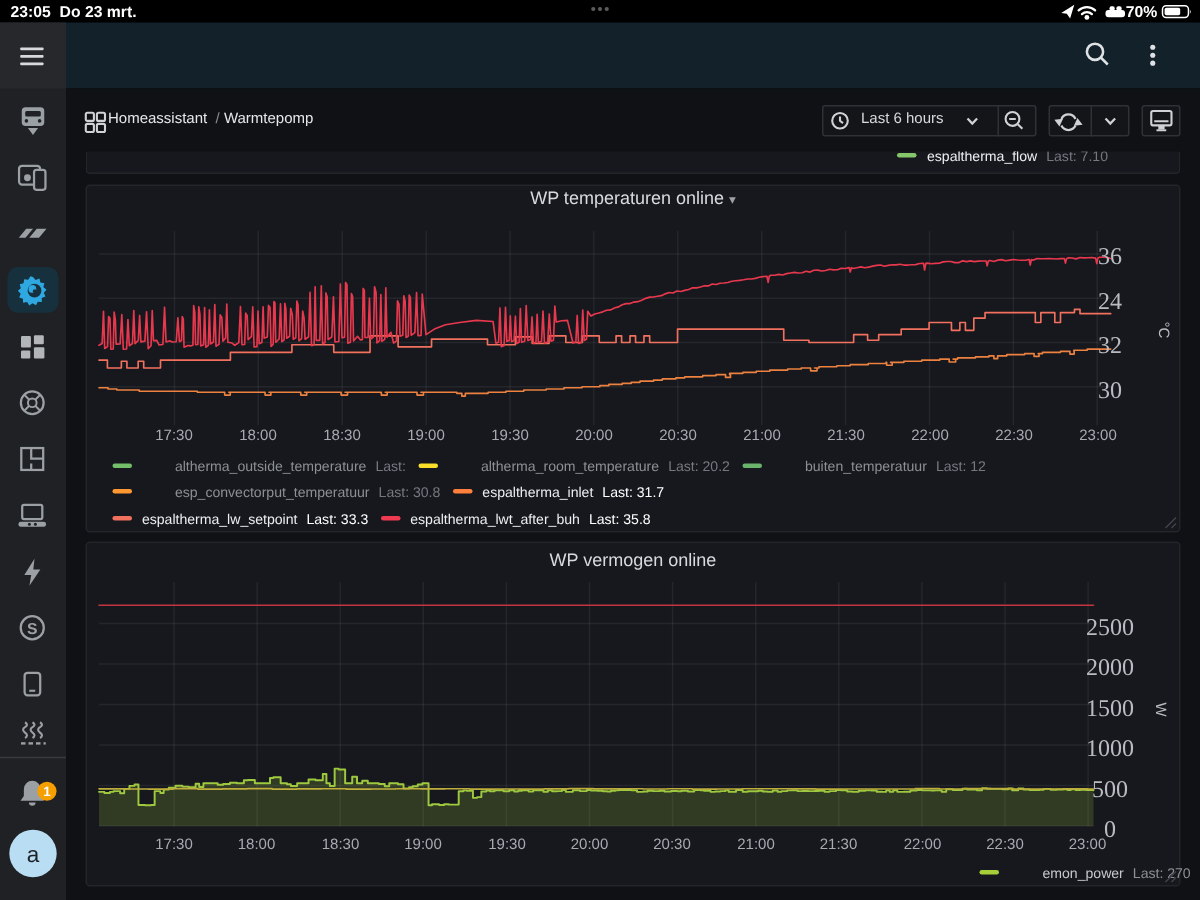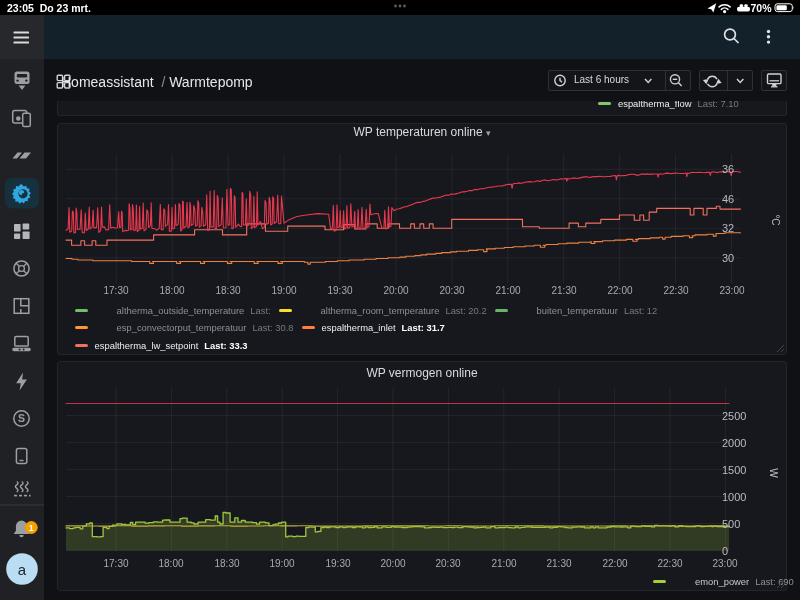--- a/index.html
+++ b/index.html
@@ -1,22 +1,22 @@
 <!DOCTYPE html>
 <html><head><meta charset="utf-8"><style>
 * { margin:0; padding:0; box-sizing:border-box; }
 html,body { width:800px; height:600px; background:#000; overflow:hidden;
   font-family:"Liberation Sans", sans-serif; -webkit-font-smoothing:antialiased; }
 .xl { position:absolute; font-size:10px; color:#a8abb2; text-align:center; }
-.yl { position:absolute; font-size:11px; color:#b8bbc1; text-align:left; }
+.yl { position:absolute; font-size:16px; color:#b8bbc1; text-align:center;font-family:Liberation Serif, serif; }
 .lrow { position:absolute; white-space:nowrap; font-size:9.4px; }
 .li { display:inline-flex; align-items:center; margin-right:8px; }
 .lm { display:inline-block; width:13px; height:3px; border-radius:2px; margin-right:7px; }
 .ln { color:#8c9095;margin-left:22px; } .lv { color:#75797f; margin-left:6px; }
-.lnw { color:#edeef0; } .lvw { color:#ffffff; font-weight:700; margin-left:6px; }
+.lnw { color:#edeef0; } .lvw { color:#ffffff; font-weight:400; margin-left:6px; }
 </style></head>
 <body>
 
 <div style="position:absolute;left:0;top:0;width:800px;height:15px;background:#000">
   <div style="position:absolute;left:7px;top:1.5px;font-size:10.5px;font-weight:bold;color:#fff">23:05&nbsp;&nbsp;Do 23 mrt.</div>
   <svg width="800" height="15" style="position:absolute;left:0;top:0">
     <g fill="#5c5c5c">
       <circle cx="395.5" cy="6" r="1.4"></circle>
         <circle cx="400" cy="6" r="1.4"></circle>
         <circle cx="404.5" cy="6" r="1.4"></circle>
@@ -121,21 +121,21 @@
 </svg>
 <div style="position:absolute;left:44px;top:59px;width:756px;height:541px;background:#0f1115"></div>
 <svg width="18" height="18" style="position:absolute;left:56px;top:74px">
   <g fill="none" stroke="#d0d2d5" stroke-width="1.4">
     <rect x="1.2" y="1.2" width="5.4" height="5.4" rx="1"></rect>
     <rect x="8.6" y="1.2" width="5.4" height="5.4" rx="1"></rect>
     <rect x="1.2" y="8.6" width="5.4" height="5.4" rx="1"></rect>
     <rect x="8.6" y="8.6" width="5.4" height="5.4" rx="1"></rect>
   </g>
 </svg>
-<div style="position:absolute;left:61px;top:73.5px;font-size:14px;color:#e6e7e9">Homeassistant&nbsp; <span style="color:#8a8e94">/</span> <span>Warmtepomp</span></div>
+<div style="position:absolute;left:72px;top:73.5px;font-size:10px;color:#e6e7e9">Homeassistant&nbsp; <span style="color:#8a8e94">/</span> <span>Warmtepomp</span></div>
 <div style="position:absolute;left:548px;top:70px;width:143px;height:21px;border:1px solid #2e3136;border-radius:2px;background:rgba(255,255,255,0.02)"></div>
 <div style="position:absolute;left:665px;top:70px;width:26px;height:21px;border-left:1px solid #2e3136"></div>
 <div style="position:absolute;left:699px;top:70px;width:54px;height:21px;border:1px solid #2e3136;border-radius:2px;background:rgba(255,255,255,0.02)"></div>
 <div style="position:absolute;left:727px;top:70px;width:26px;height:21px;border-left:1px solid #2e3136"></div>
 <div style="position:absolute;left:761px;top:70px;width:26px;height:21px;border:1px solid #2e3136;border-radius:2px;background:rgba(255,255,255,0.02)"></div>
 <div style="position:absolute;left:574px;top:74px;font-size:10px;color:#d8d9dc">Last 6 hours</div>
 
 <svg width="260" height="24" viewBox="0 0 260 24" style="position:absolute;left:540px;top:69px">
   <circle cx="20" cy="11.5" r="5.2" fill="none" stroke="#cfd2d5" stroke-width="1.4"></circle>
   <path d="M20 8.7 v2.8 l2 1.6" fill="none" stroke="#cfd2d5" stroke-width="1.4"></path>
@@ -191,21 +191,21 @@
 <div class="xl" style="left:256px;top:285px;width:56px">19:00</div>
 <div class="xl" style="left:312px;top:285px;width:56px">19:30</div>
 <div class="xl" style="left:368px;top:285px;width:56px">20:00</div>
 <div class="xl" style="left:424px;top:285px;width:56px">20:30</div>
 <div class="xl" style="left:480px;top:285px;width:56px">21:00</div>
 <div class="xl" style="left:536px;top:285px;width:56px">21:30</div>
 <div class="xl" style="left:592px;top:285px;width:56px">22:00</div>
 <div class="xl" style="left:648px;top:285px;width:56px">22:30</div>
 <div class="xl" style="left:704px;top:285px;width:56px">23:00</div>
 <div class="yl" style="left:722px;top:163px;width:36px">36</div>
-<div class="yl" style="left:722px;top:193px;width:36px">46</div>
+<div class="yl" style="left:722px;top:193px;width:36px">24</div>
 <div class="yl" style="left:722px;top:222px;width:36px">32</div>
 <div class="yl" style="left:722px;top:252px;width:36px">30</div>
 <svg width="30" height="30" style="position:absolute;left:760px;top:205px">
     <text x="15" y="15" transform="rotate(90 15 15)" font-family="Liberation Sans, sans-serif" font-size="10" fill="#b8bbc1" text-anchor="middle" dominant-baseline="central">°C</text>
   </svg>
 <div class="lrow" style="left:74.6px;top:302.5px"><span class="li">
       <span class="lm" style="background:#73bf69"></span>
       <span class="ln">altherma_outside_temperature</span>
       <span class="lv">Last:</span>
     </span><span class="li">
@@ -223,20 +223,24 @@
       <span class="lv">Last: 30.8</span>
     </span><span class="li">
       <span class="lm" style="background:#ff7f3c"></span>
       <span class="lnw">espaltherma_inlet</span>
       <span class="lvw">Last: 31.7</span>
     </span></div>
 <div class="lrow" style="left:74.6px;top:337.5px"><span class="li">
       <span class="lm" style="background:#f2705e"></span>
       <span class="lnw">espaltherma_lw_setpoint</span>
       <span class="lvw">Last: 33.3</span>
+    </span><span class="li">
+      <span class="lm" style="background:#ef3a52"></span>
+      <span class="lnw">espaltherma_lwt_after_buh</span>
+      <span class="lvw">Last: 35.8</span>
     </span></div>
 <div style="position:absolute;left:57px;top:361px;width:730px;height:230px;background:#16181d;border:1px solid #22252a;border-radius:3px"></div>
 <div style="position:absolute;left:57px;top:366px;width:730px;text-align:center;font-size:12px;font-weight:500;color:#d8dade">WP vermogen online</div>
 <svg width="800" height="600" style="position:absolute;left:0;top:0">
   <line x1="116.0" y1="388" x2="116.0" y2="551" stroke="rgba(204,204,220,0.08)" stroke-width="1"></line>
     <line x1="171.4" y1="388" x2="171.4" y2="551" stroke="rgba(204,204,220,0.08)" stroke-width="1"></line>
     <line x1="226.8" y1="388" x2="226.8" y2="551" stroke="rgba(204,204,220,0.08)" stroke-width="1"></line>
     <line x1="282.2" y1="388" x2="282.2" y2="551" stroke="rgba(204,204,220,0.08)" stroke-width="1"></line>
     <line x1="337.6" y1="388" x2="337.6" y2="551" stroke="rgba(204,204,220,0.08)" stroke-width="1"></line>
     <line x1="393.0" y1="388" x2="393.0" y2="551" stroke="rgba(204,204,220,0.08)" stroke-width="1"></line>
@@ -276,21 +280,21 @@
 <div class="yl" style="left:722px;top:464px;width:36px">1500</div>
 <div class="yl" style="left:722px;top:491px;width:36px">1000</div>
 <div class="yl" style="left:722px;top:518px;width:36px">500</div>
 <div class="yl" style="left:722px;top:545px;width:36px">0</div>
 <svg width="30" height="30" style="position:absolute;left:758px;top:458px">
     <text x="15" y="15" transform="rotate(90 15 15)" font-family="Liberation Sans, sans-serif" font-size="10" fill="#b8bbc1" text-anchor="middle" dominant-baseline="central">W</text>
   </svg>
 <div class="lrow" style="left:653px;top:573.5px"><span class="li">
       <span class="lm" style="background:#a6ce39"></span>
       <span class="ln" style="color:#c6c8cc">emon_power</span>
-      <span class="lv" style="color:#8d9095">Last: 690</span>
+      <span class="lv" style="color:#8d9095">Last: 270</span>
     </span></div>
 <svg width="12" height="12" style="position:absolute;left:774px;top:342px">
     <g stroke="#40434a" stroke-width="1">
       <line x1="10" y1="3" x2="3" y2="10"></line>
       <line x1="10" y1="7" x2="7" y2="10"></line>
     </g>
   </svg>
 <svg width="12" height="12" style="position:absolute;left:774px;top:578px">
     <g stroke="#40434a" stroke-width="1">
       <line x1="10" y1="3" x2="3" y2="10"></line>

